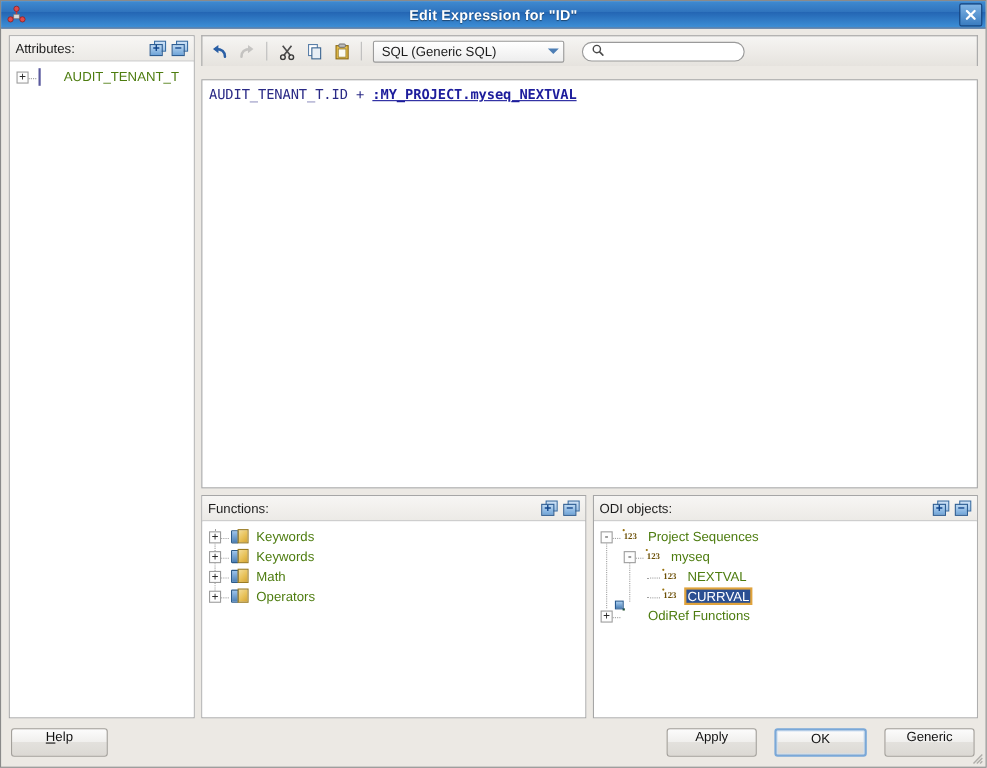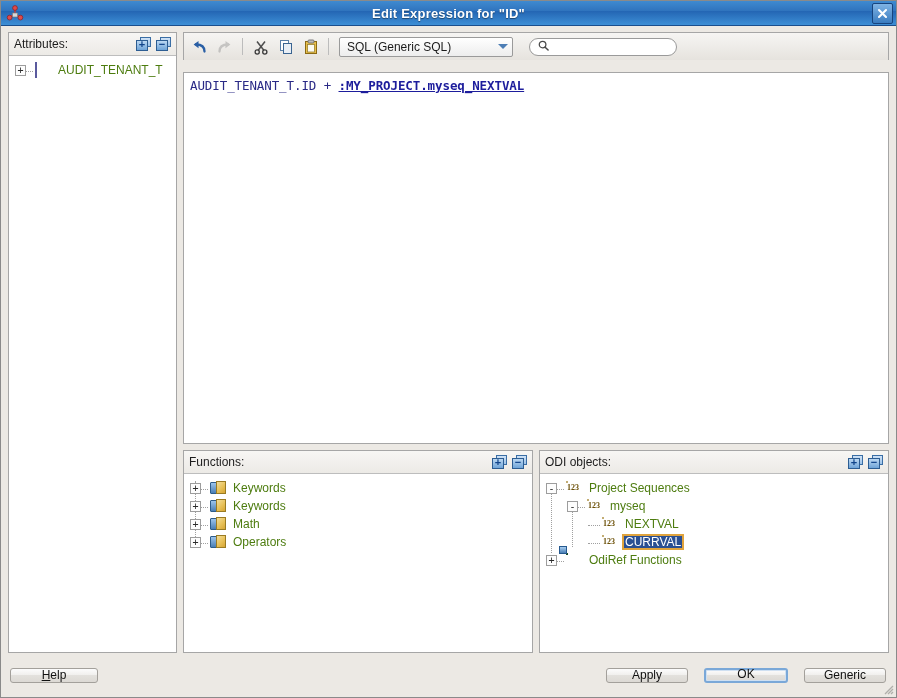--- a/index.html
+++ b/index.html
@@ -407,29 +407,29 @@
   
   .buttonbar {
     flex: 0 0 44px;
     display: flex;
     align-items: center;
     padding: 0 10px 0 9px;
     position: relative;
   }
   .btn {
     min-width: 74px;
-    height: 15px;
+    height: 26px;
     padding: 0 14px;
     background: linear-gradient(to bottom,#fcfcfc 0%,#f0efed 48%,#e3e1dd 50%,#dcd9d4 100%);
     border: 1px solid #a3a09b;
     border-radius: 3px;
     font-size: 12px;
     color: #111111;
     display: flex;
-    align-items: flex-end;
+    align-items: flex-start;
     justify-content: center;
     cursor: pointer;
     box-sizing: border-box;
     font-family: "Liberation Sans", sans-serif;
   }
   .btn.default {
     border: 2px solid #7aa8d8;
     box-shadow: 0 0 0 1px #cfe0f2 inset;
   }
   .btn .mnem { text-decoration: underline; }

